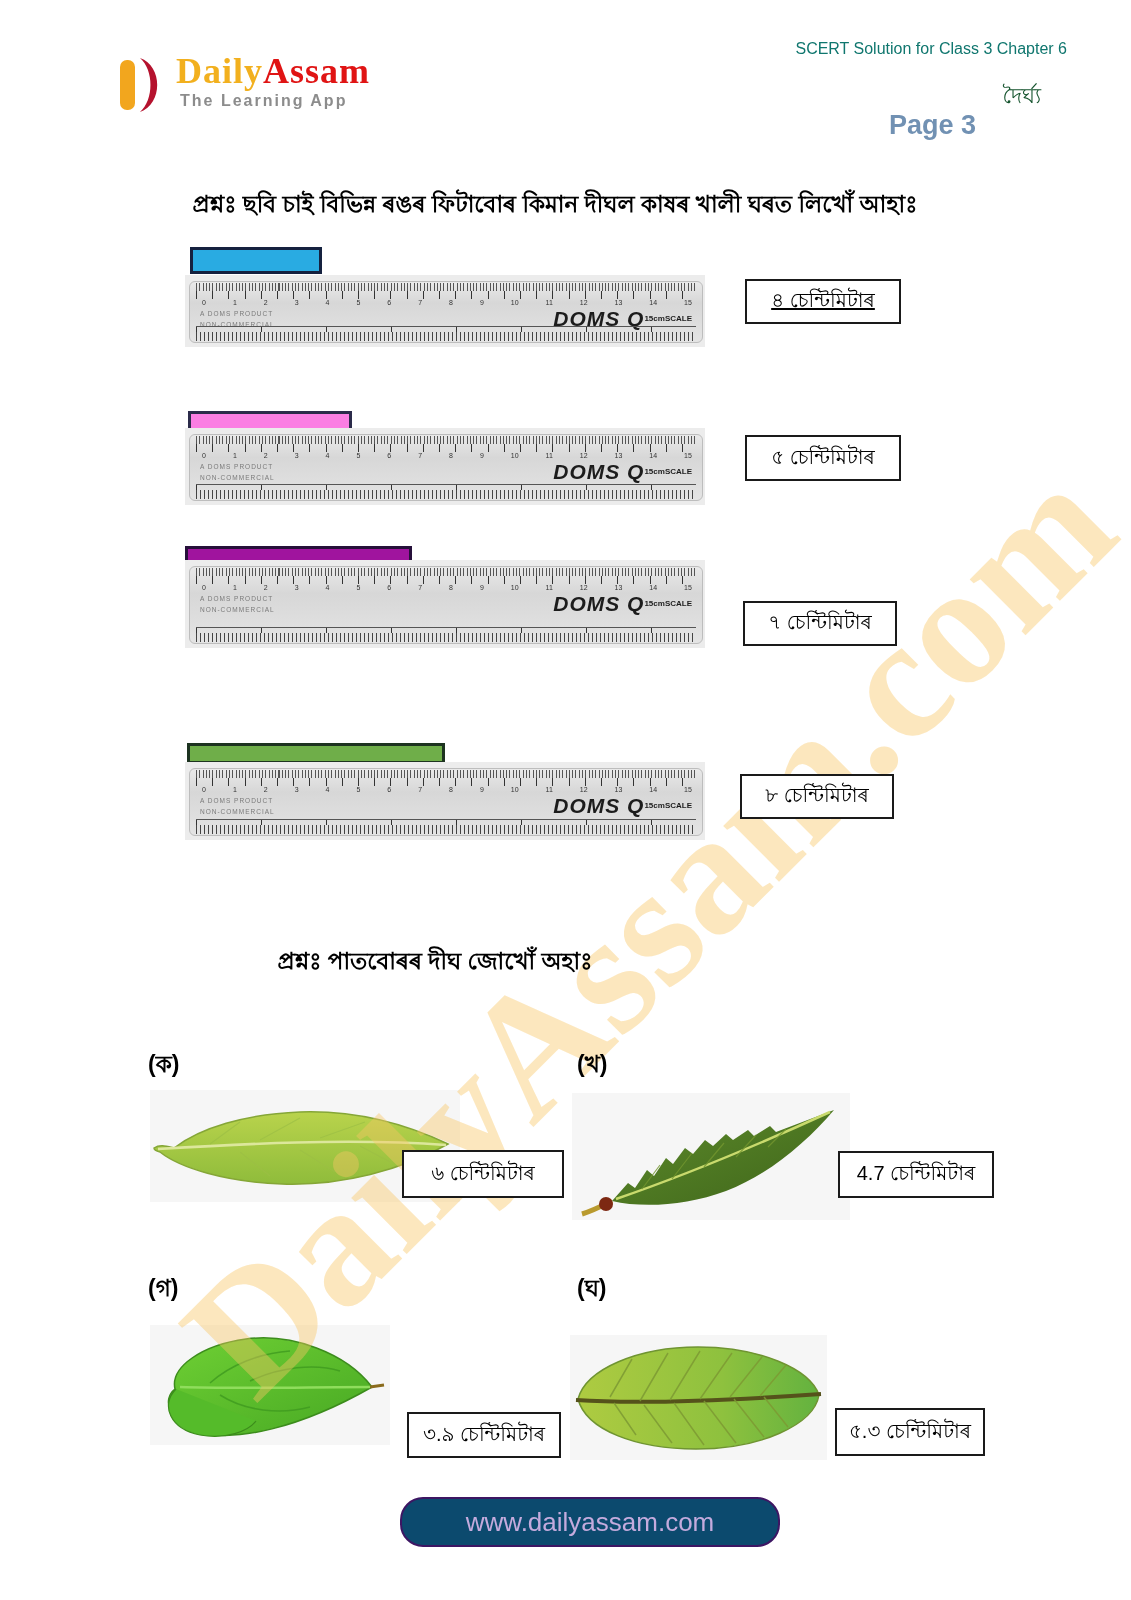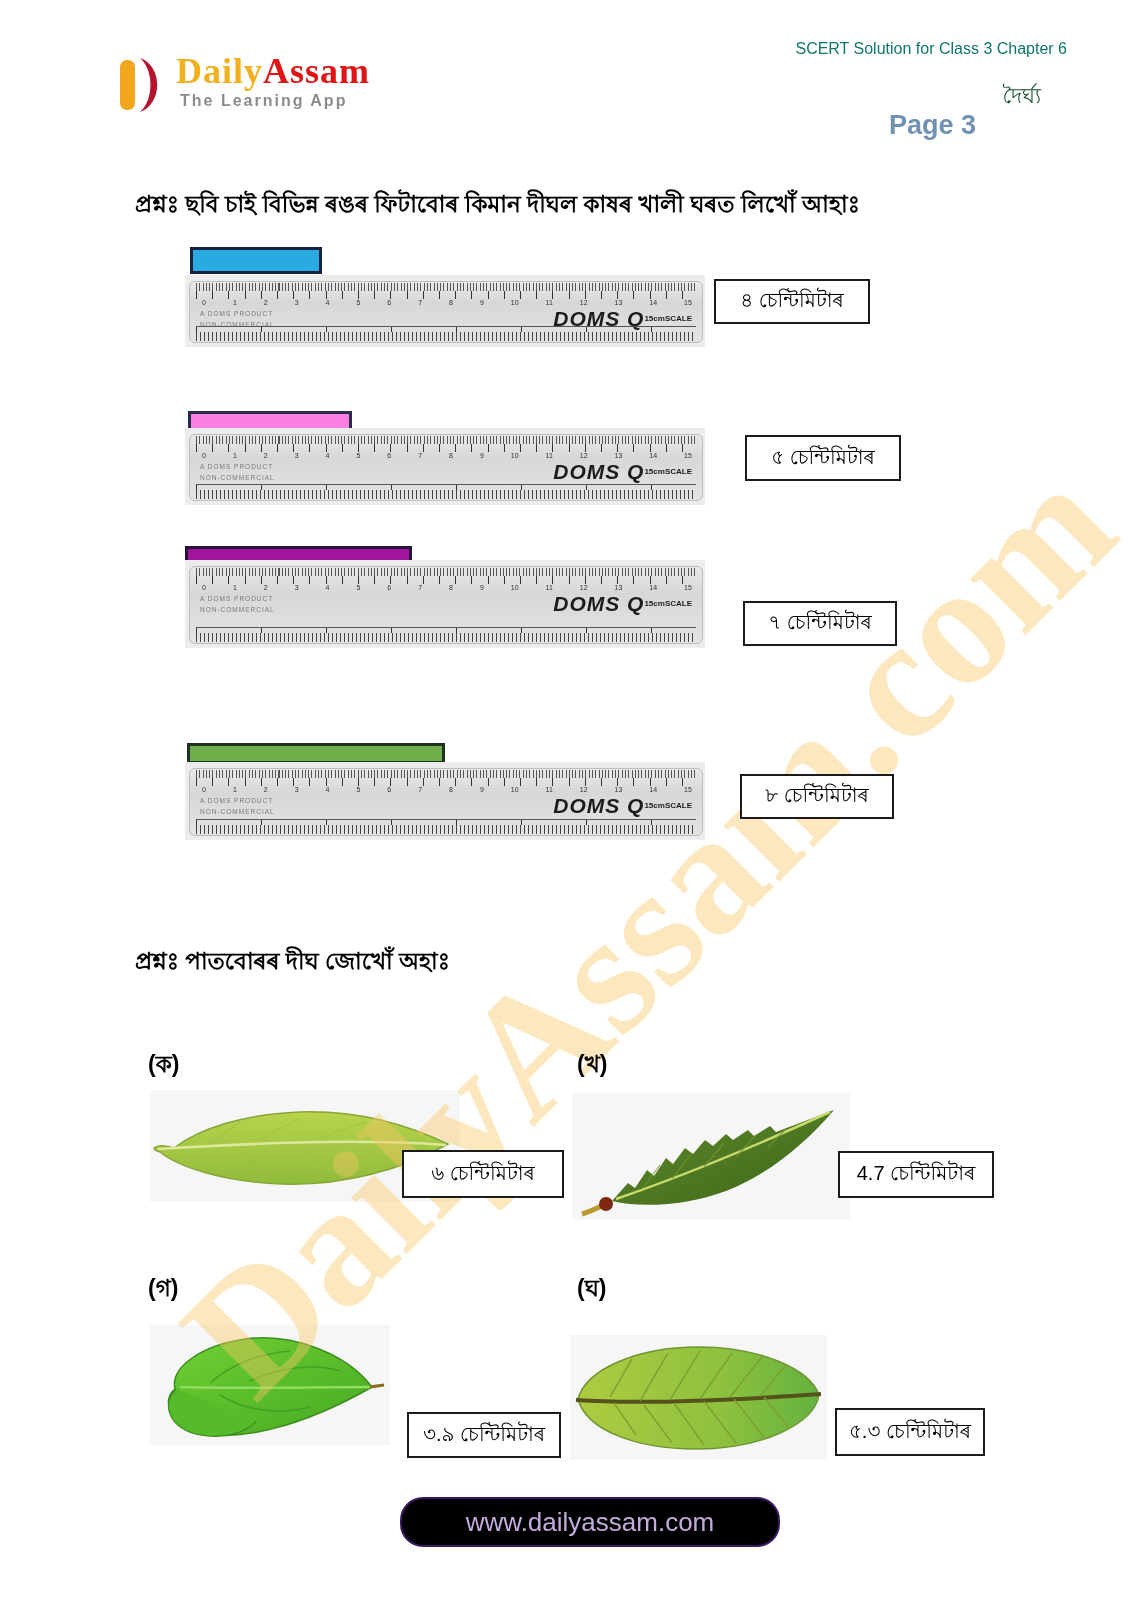--- a/index.html
+++ b/index.html
@@ -9,21 +9,21 @@
   
   .logo-mark{position:absolute;left:118px;top:54px;width:52px;height:62px;}
   .brand{position:absolute;left:176px;top:50px;font-size:36px;font-weight:bold;font-family:"Liberation Serif","DejaVu Serif",serif;letter-spacing:1px;text-align:right;}
   .brand .d1{color:#f2b01e;}
   .brand .d2{color:#e01414;}
   .tagline{position:absolute;left:180px;top:92px;font-size:16px;font-weight:bold;color:#8c8c8c;letter-spacing:2px;}
   .hdr-title{position:absolute;right:64px;top:40px;font-size:16px;font-weight:normal;color:#0f766e;}
   .hdr-sub{position:absolute;right:90px;top:80px;font-size:21px;color:#14532d;}
   .hdr-page{position:absolute;right:155px;top:110px;font-size:27px;font-weight:bold;color:#7191b3;}
 
-  .q-text{position:absolute;left:135px;font-size:23px;font-weight:bold;color:#000;z-index:3;}
+  .q-text{position:absolute;left:135px;font-size:23px;font-weight:bold;color:#000;z-index:3;text-align:center;}
 
   
   .watermark{position:absolute;left:145px;top:1295px;font-size:172px;font-weight:bold;
     color:rgba(248,197,100,0.42);transform:rotate(-45deg);transform-origin:0 0;
     white-space:nowrap;z-index:2;pointer-events:none;font-family:"Liberation Serif","DejaVu Serif",serif;}
 
   
   .strip{position:absolute;height:26px;border:3px solid #15213f;box-sizing:border-box;z-index:1;}
   .ruler-photo{position:absolute;width:520px;background:#ececec;z-index:1;padding:6px 4px;box-sizing:border-box;}
   .ruler-body{position:relative;width:100%;height:100%;background:linear-gradient(180deg,#e9e9e9 0%,#d7d7d7 35%,#e4e4e4 100%);
@@ -108,21 +108,21 @@
         <span class="scale-block">
               <span>15cm</span>
               <span>SCALE</span>
             </span>
       </div>
     </div>
     <div class="bottom-line"></div>
     <div class="bottom-ticks"></div>
   </div>
 </div>
-  <div class="measure-box" style="left:714px;top:279px;width:152px;height:41px;">
+  <div class="measure-box" style="left:745px;top:279px;width:152px;height:41px;text-decoration:underline;">
       <span>৪ চেন্টিমিটাৰ</span>
     </div>
 
   <div class="strip" style="left: 188px; top: 411px; height: 31px; background: rgb(251, 126, 227); border-color: rgb(43, 43, 74); width: 164px;"></div>
   <div class="ruler-photo" style="left:185px;top:428px;height:77px;">
   <div class="ruler-body">
     <div class="mm-ticks"></div>
     <div class="cm-ticks"></div>
     <div class="numbers">
           <span>0</span>
@@ -324,17 +324,17 @@
       <path d="M8 64 C 16 34 68 12 128 12 C 190 12 240 34 249 60 C 244 90 190 114 126 114 C 66 114 16 95 8 64 Z" fill="url(#lgD)" stroke="#6f9431" stroke-width="1.5"></path>
       <path d="M6 65 C 80 70 180 64 251 59" stroke="#55521b" stroke-width="4" fill="none"></path>
       <path d="M40 62 L62 24 M70 66 L98 18 M100 65 L130 16 M130 64 L162 18 M160 62 L192 22 M190 61 L216 30
                M44 68 L66 100 M74 70 L102 108 M104 68 L134 110 M134 66 L166 108 M164 64 L194 102 M194 62 L218 92" stroke="#7d9a33" stroke-width="1.5" opacity="0.85"></path>
     </svg>
   </div>
   <div class="measure-box" style="left:835px;top:1408px;width:146px;height:44px;">
       <span>৫.৩ চেন্টিমিটাৰ</span>
     </div>
 
-  <div class="footer-pill" style="background: #000000;">
+  <div class="footer-pill" style="background: #0c4a6e;">
       <span>www.dailyassam.com</span>
     </div>
 
 </div>
 
 </body></html>

